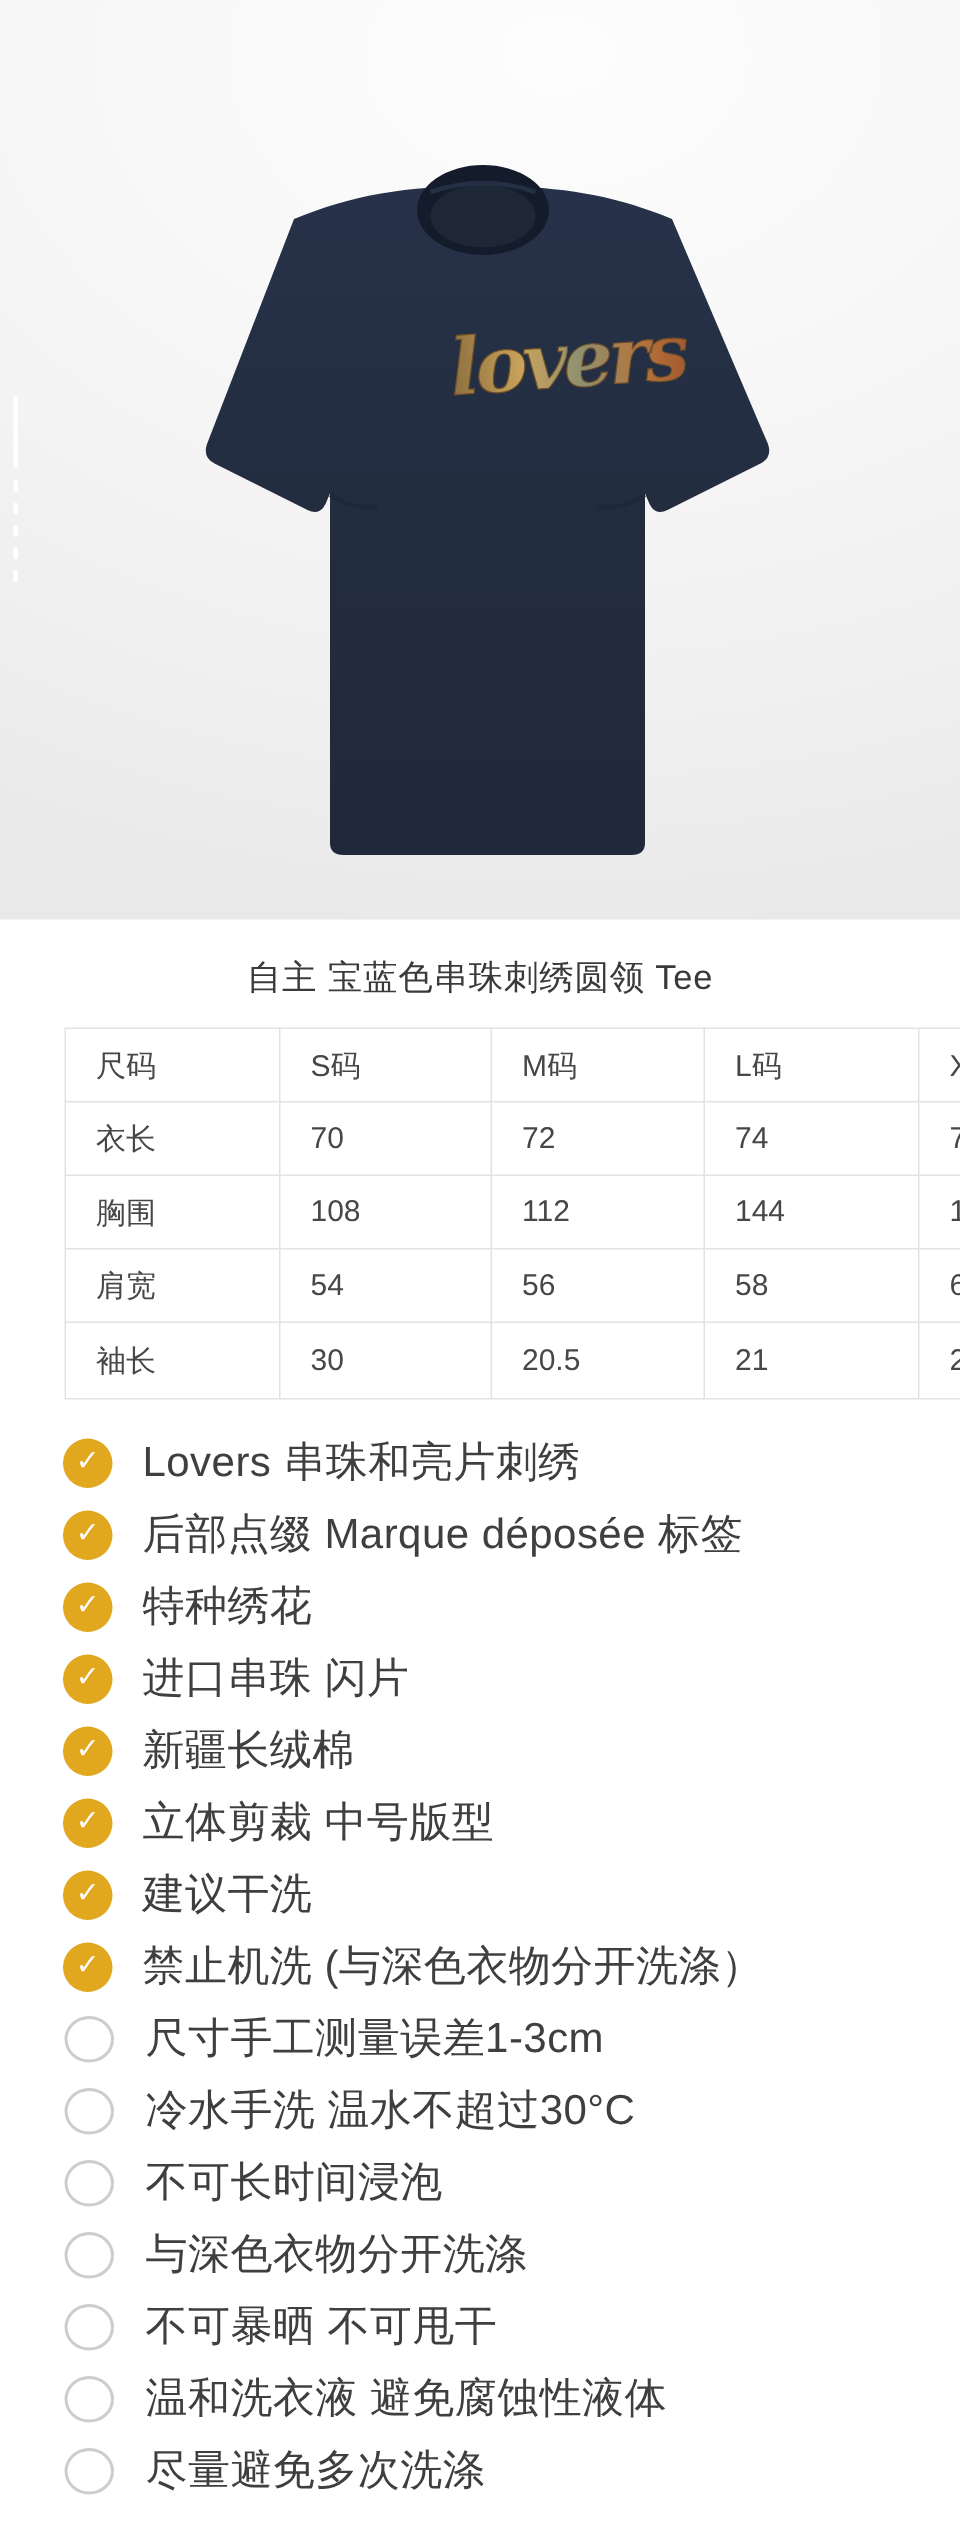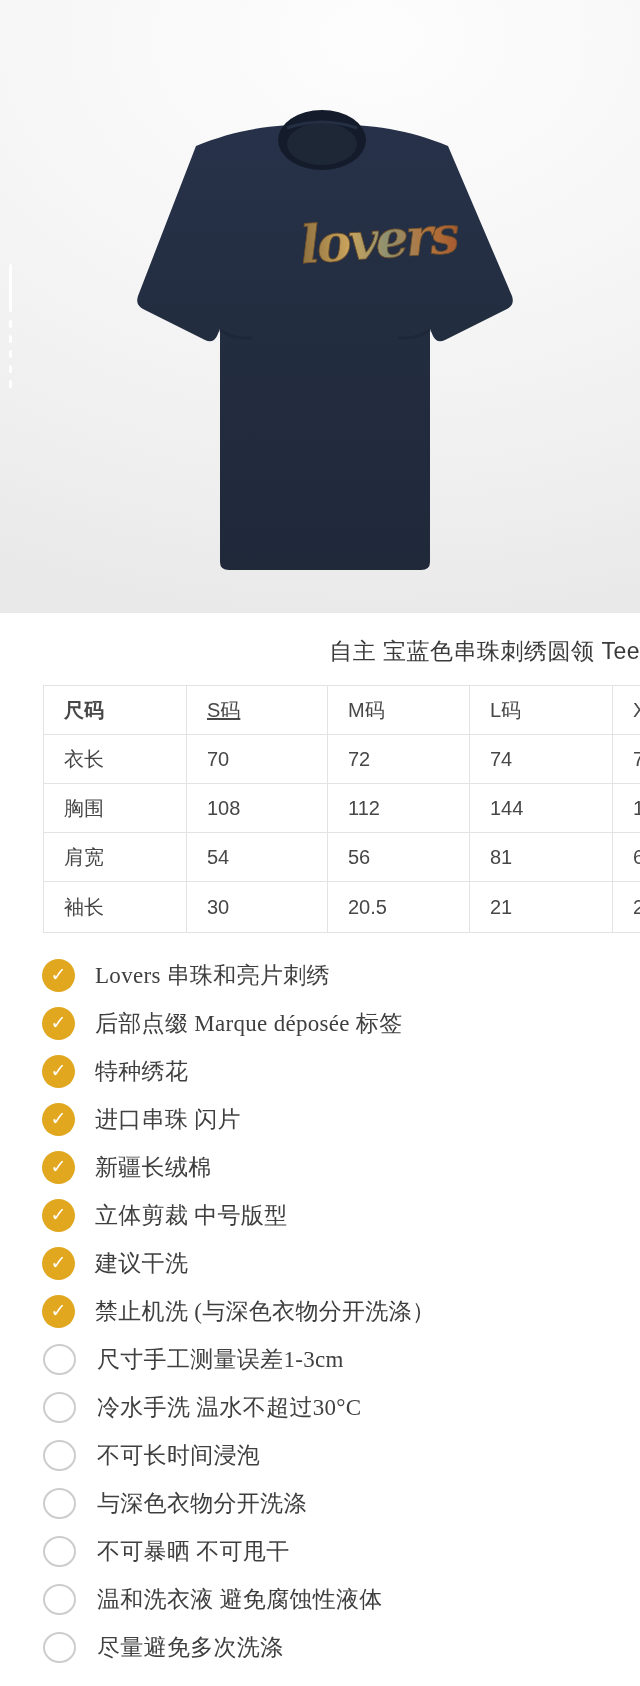--- a/index.html
+++ b/index.html
@@ -13,57 +13,57 @@
   }
   .hero svg{position:absolute;left:0;top:0;}
   .watermark{position:absolute;left:9px;top:264px;width:3px;}
   .watermark .seg{background:rgba(255,255,255,.95);width:3px;border-radius:2px;}
   .watermark .solid{height:48px;margin-bottom:8px;}
   .watermark .dash{height:8px;margin-bottom:7px;}
 
   
   .title{
     position:absolute;left:0;top:634px;width:640px;
-    text-align:right;font-size:23px;line-height:34px;color:#3a3a3a;
+    text-align:center;font-size:23px;line-height:34px;color:#3a3a3a;
     letter-spacing:.5px;
   }
 
   
   .size-table{
     position:absolute;left:43px;top:685px;width:557px;
     border-collapse:collapse;table-layout:fixed;
     font-size:20px;color:#474747;background:#fff;
   }
   .size-table td{
     border:1px solid var(--table-border,#e3e3e3);
     padding:0 0 0 20px;vertical-align:middle;
     height:48px;white-space:nowrap;overflow:hidden;
   }
   .size-table tr td{height:48px;}
   .size-table tr.tall td{height:50px;}
-  .c0{width:122px;font-weight:bold;} .c1{width:120px;text-decoration:underline;} .c2{width:121px;} .c3{width:122px;} .c4{width:70px;}
+  .c0{width:122px;} .c1{width:120px;} .c2{width:121px;} .c3{width:122px;} .c4{width:70px;}
 
   
   .features{position:absolute;left:42px;top:951px;width:580px;}
   .feature{display:flex;align-items:center;height:48px;}
   .bullet{
     flex:0 0 33px;width:33px;height:33px;margin-right:20px;
     border-radius:50%;display:flex;align-items:center;justify-content:center;
     box-sizing:border-box;
   }
   .feature.checked .bullet{background:var(--gold,#E1A71E);}
   .feature.checked .tick{
     color:#ffffff;font-size:19px;font-weight:bold;line-height:1;
     transform:translateY(-1px);
   }
   .feature.unchecked .bullet{
     background:#ffffff;border:2px solid var(--ring,#cdcdcd);
     width:31px;height:31px;margin-left:1px;margin-right:21px;
   }
-  .feature .label{font-size:23px;color:#3f3f3f;letter-spacing:.3px;white-space:nowrap;font-family:Liberation Serif, serif;}
+  .feature .label{font-size:28px;color:#3f3f3f;letter-spacing:.3px;white-space:nowrap;}
 </style>
 </head>
 <body>
 
 <div class="page">
 
   <div class="hero">
     <svg width="640" height="613" viewBox="0 0 640 613">
       <defs>
         <linearGradient id="teeShade" x1="0" y1="0" x2="0" y2="1">
@@ -127,21 +127,21 @@
       <td>胸围</td>
       <td>108</td>
       <td>112</td>
       <td>144</td>
       <td>120</td>
     </tr>
     <tr>
       <td>肩宽</td>
       <td>54</td>
       <td>56</td>
-      <td>81</td>
+      <td>58</td>
       <td>60</td>
     </tr>
     <tr class="tall">
       <td>袖长</td>
       <td>30</td>
       <td>20.5</td>
       <td>21</td>
       <td>21.5</td>
     </tr>
   </tbody>

